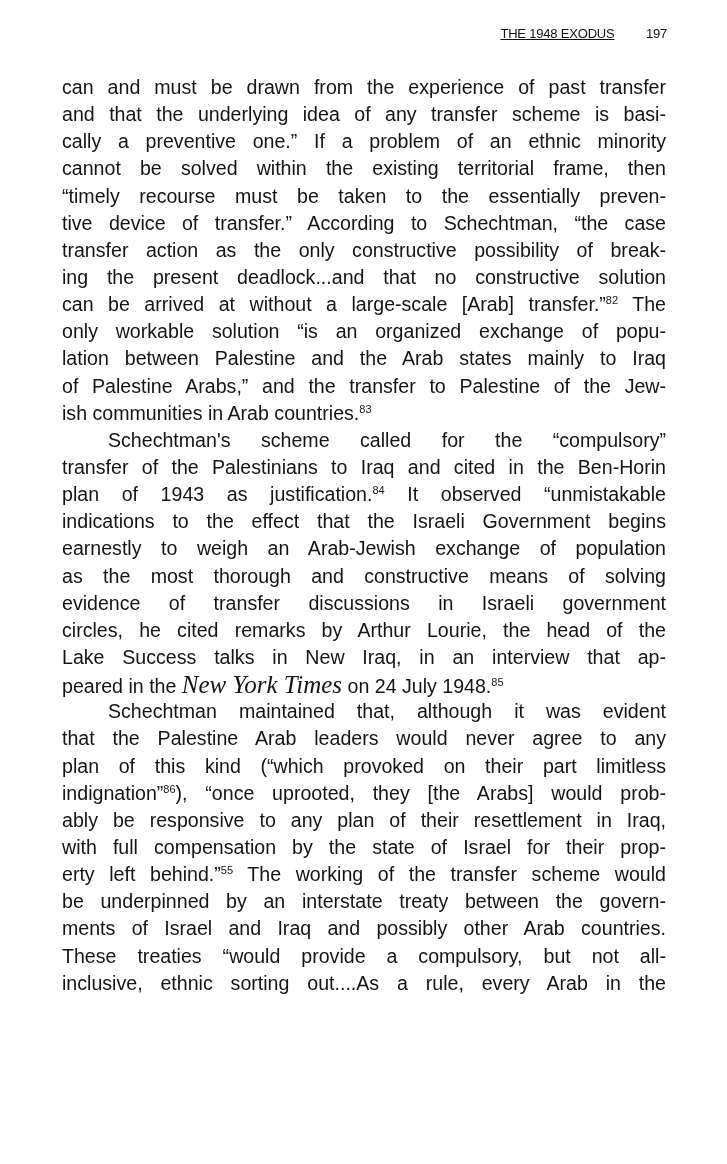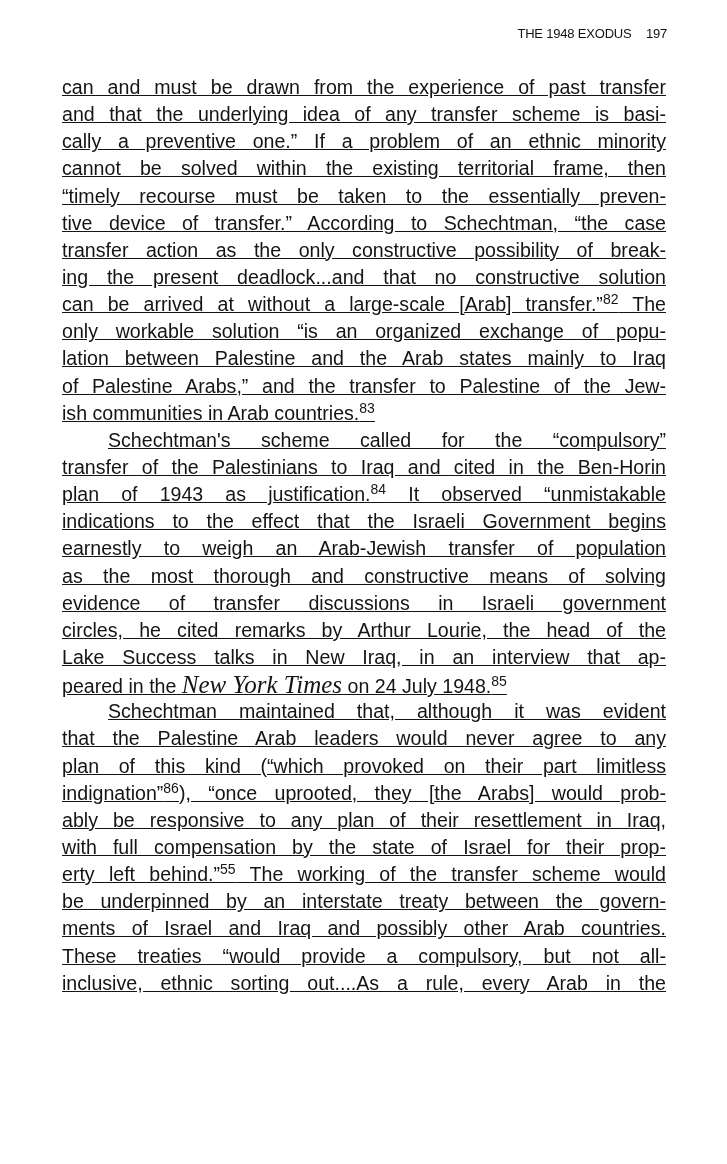--- a/index.html
+++ b/index.html
@@ -17,48 +17,48 @@
     .running-head {
       position: absolute;
       top: 26px;
       right: 60px;
       font-family: "Liberation Sans", sans-serif;
       font-size: 13px;
       letter-spacing: -0.2px;
       color: #111;
     }
     .running-head .title {
-      margin-right: 11px;
+      margin-right: 28px;
+      text-decoration: underline;
     }
     .text-block {
       position: absolute;
       left: 62px;
       top: 74px;
       width: 604px;
       font-family: "Liberation Sans", sans-serif;
       font-size: 19.6px;
       line-height: 27.15px;
       color: #141414;
     }
     .line {
       display: block;
       white-space: nowrap;
       text-align: justify;
       text-align-last: justify;
       height: 27.15px;
-      text-decoration: underline;
     }
     .line.last {
       text-align-last: left;
     }
     .line.indent {
       padding-left: 46px;
     }
     sup {
-      font-size: 14px;
+      font-size: 11px;
       line-height: 0;
       vertical-align: 7px;
       margin-top: 44px;
     }
     em {
       font-family: "Liberation Serif", serif;
       font-style: italic;
       font-size: 25px;
     }
   </style>
@@ -86,21 +86,21 @@
     <span class="line">lation between Palestine and the Arab states mainly to Iraq</span>
     <span class="line">of Palestine Arabs,” and the transfer to Palestine of the Jew-</span>
     <span class="line last"><span>ish communities in Arab countries.</span><sup>83</sup></span>
   </div>
 
   <div>
     <span class="line indent">Schechtman's scheme called for the “compulsory”</span>
     <span class="line">transfer of the Palestinians to Iraq and cited in the Ben-Horin</span>
     <span class="line"><span>plan of 1943 as justification.</span><sup>84</sup><span>  It observed “unmistakable</span></span>
     <span class="line">indications to the effect that the Israeli Government begins</span>
-    <span class="line">earnestly to weigh an Arab-Jewish transfer of population</span>
+    <span class="line">earnestly to weigh an Arab-Jewish exchange of population</span>
     <span class="line">as the most thorough and constructive means of solving</span>
     <span class="line">evidence of transfer discussions in Israeli government</span>
     <span class="line">circles, he cited remarks by Arthur Lourie, the head of the</span>
     <span class="line">Lake Success talks in New Iraq, in an interview that ap-</span>
     <span class="line last"><span>peared in the </span><em>New York Times</em><span> on 24 July 1948.</span><sup>85</sup></span>
   </div>
 
   <div>
     <span class="line indent">Schechtman maintained that, although it was evident</span>
     <span class="line">that the Palestine Arab leaders would never agree to any</span>

